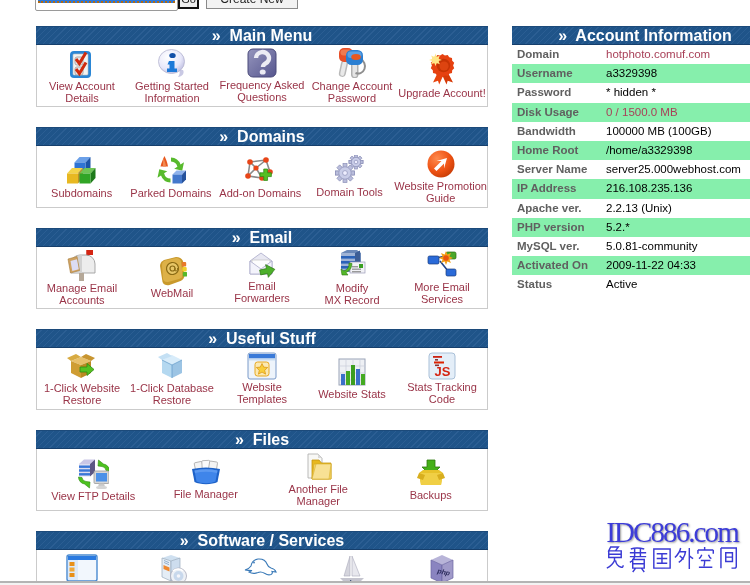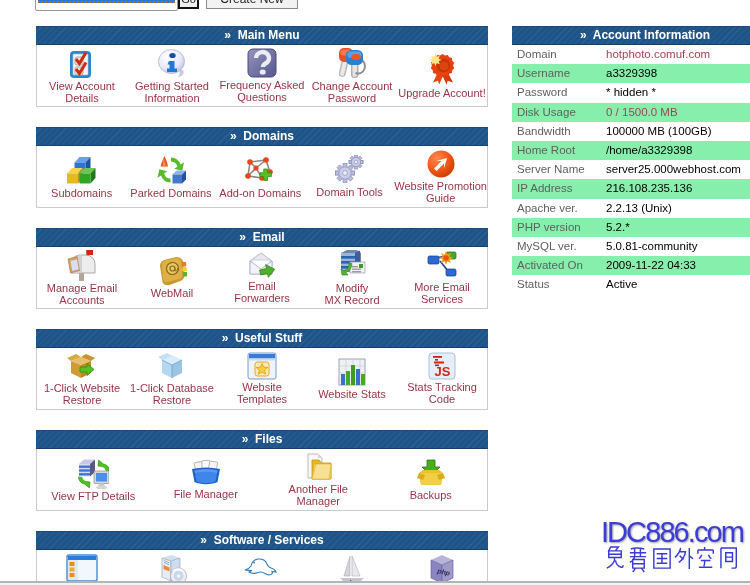--- a/index.html
+++ b/index.html
@@ -1,21 +1,21 @@
 <!DOCTYPE html>
 <html><head>
 <meta charset="utf-8">
 <style>
 html,body{margin:0;padding:0;}
 #page{position:relative;width:750px;height:585px;background:#fff;overflow:hidden;
   font-family:"Liberation Sans",sans-serif;}
 .bar{position:absolute;left:36px;width:452px;height:19px;box-sizing:border-box;
   background:repeating-linear-gradient(135deg,#1f5489 0 3.5px,#2b5e93 3.5px 4.4px);
   border-top:1px solid #1c4a7a;border-bottom:1px solid #163f6c;
-  color:#fff;font-weight:bold;font-size:12px;text-align:center;line-height:17px;}
+  color:#fff;font-weight:bold;font-size:16px;text-align:center;line-height:17px;}
 .bar.r{left:512px;width:266px;}
 .box{position:absolute;left:36px;width:452px;height:62px;box-sizing:border-box;
   border:1px solid #cbcbcb;border-top:none;background:#fff;display:flex;}
 .cell{flex:1;display:flex;flex-direction:column;align-items:center;justify-content:center;
   text-align:center;color:#993347;font-size:11px;line-height:12px;white-space:nowrap;}
 .cell .ic{flex:0 0 auto;margin-bottom:1px;}
 #sec6 .cell{justify-content:flex-start;}
 
 #sel{position:absolute;left:35px;top:-14px;width:141px;height:23px;background:#fff;
   border:1px solid #9a9a9a;border-radius:2px;}
@@ -23,26 +23,26 @@
   border-bottom:2px dotted #b06a14;}
 #gobtn{position:absolute;left:178px;top:-13px;width:21px;height:22px;box-sizing:border-box;
   border:2px solid #111;background:#eee;}
 #newbtn{position:absolute;left:206px;top:-14px;width:92px;height:23px;box-sizing:border-box;
   border:1px solid #8a8a8a;background:#f2f2f2;font-size:12px;text-align:center;color:#222;
   line-height:24px;overflow:hidden;}
 
 #acct{position:absolute;left:512px;top:45px;width:238px;font-size:12px;}
 .row{height:19.2px;line-height:19.2px;white-space:nowrap;overflow:hidden;}
 .row.g{background:#86efac;}
-.lb{display:inline-block;width:76px;padding-left:5px;font-weight:normal;color:#606060;font-size:11.5px;}
+.lb{display:inline-block;width:76px;padding-left:5px;font-weight:bold;color:#606060;font-size:11.5px;}
 .vl{color:#000;font-size:11.5px;margin-left:13px;}
 .mar{color:#a84058;}
 
 #wm1{position:absolute;left:599px;top:516px;width:146px;text-align:center;
-  font-family:Liberation Sans, sans-serif;font-size:29px;letter-spacing:-1.9px;color:#3c3cd8;
+  font-family:Liberation Serif, serif;font-size:29px;letter-spacing:-1.9px;color:#3c3cd8;
   text-shadow:1px 1px 2px rgba(130,130,130,0.8);}
 #bline{position:absolute;left:0;top:581px;width:750px;height:2px;background:#b4b4b4;}
 #bstrip{position:absolute;left:0;top:583px;width:750px;height:2px;background:#f3f3f3;}
 </style>
 </head>
 <body>
 <div id="page">
   <div id="sel">
       <div class="hl"></div>
     </div>

